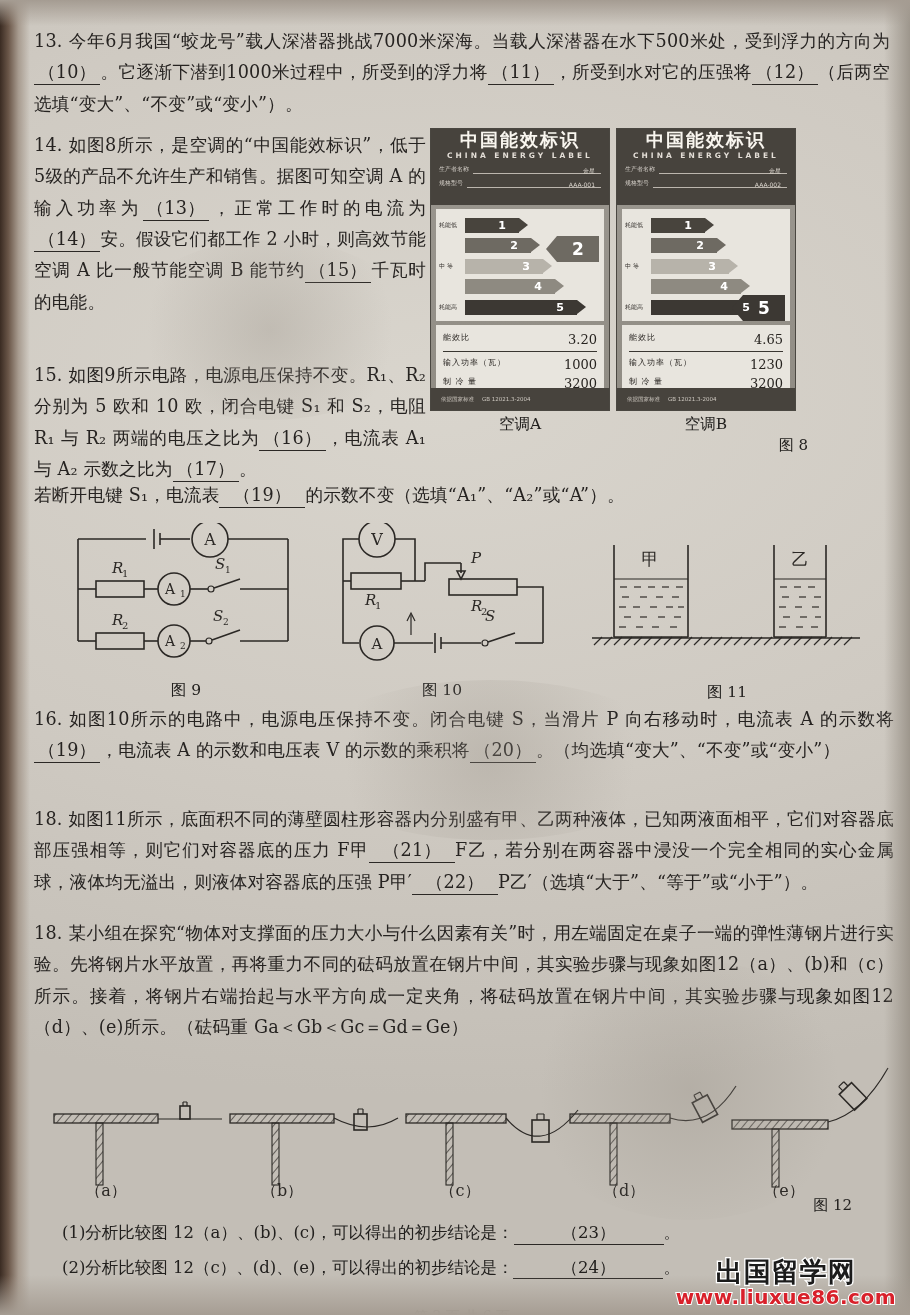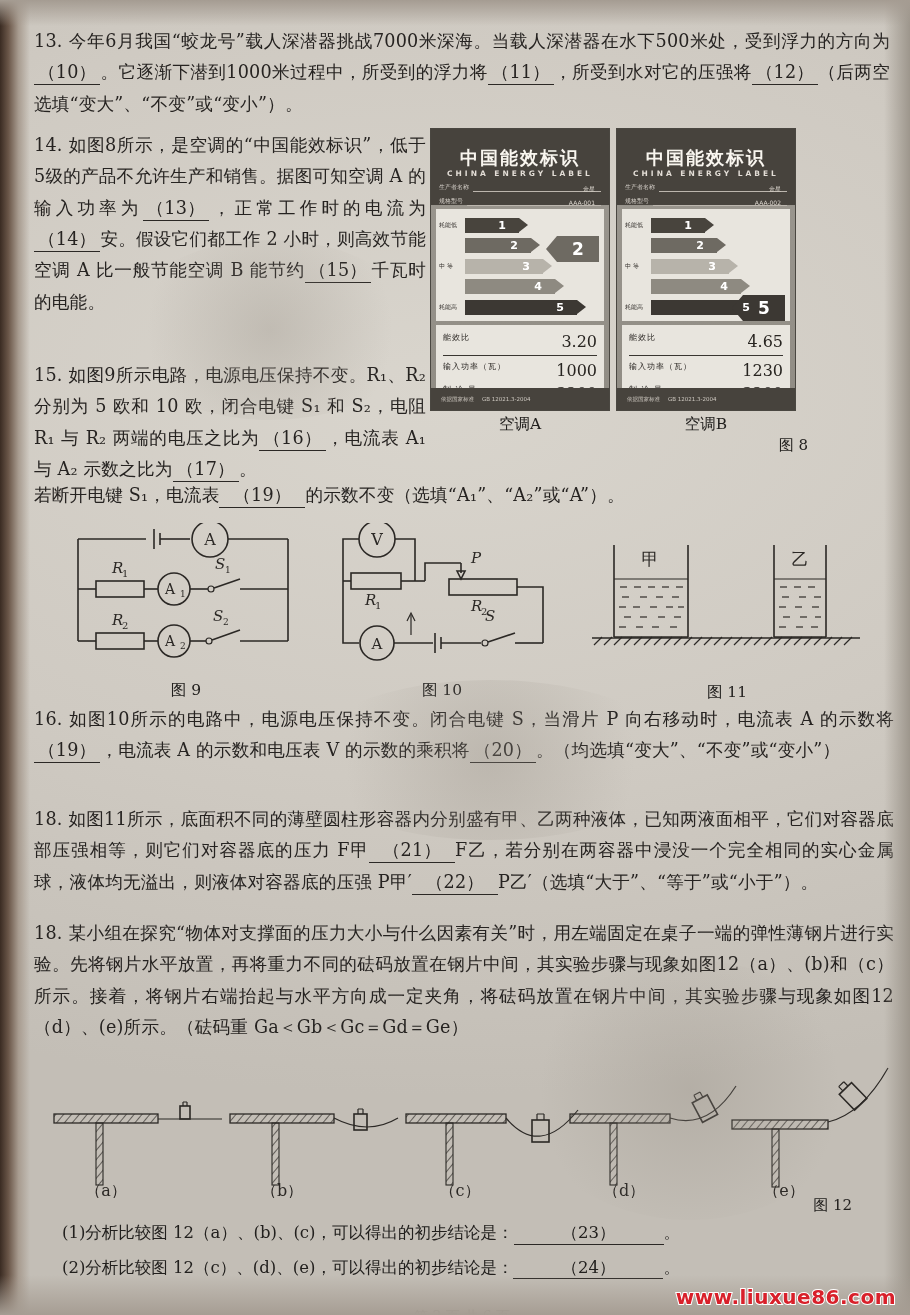--- a/index.html
+++ b/index.html
@@ -80,21 +80,21 @@
   .label-pair { display: flex; gap: 6px; }
   .elabel {
     width: 180px; height: 283px;
     background: linear-gradient(#9b978f, #8f8b84);
     border: 1px solid #4d4a45;
     position: relative;
     overflow: hidden;
     filter: contrast(1.06);
   }
   .elabel .top {
-    height: 76px; background: #4a4641; padding: 20px 8px 0 8px;
+    height: 76px; background: #4a4641; padding: 2px 8px 0 8px;
   }
   .elabel .cn-title {
     color: #f2efe9; font-size: 18px; font-weight: bold; letter-spacing: 2px;
     text-align: center; font-family: "DejaVu Sans","Liberation Sans",sans-serif;
     line-height: 1.05;
   }
   .elabel .en-title {
     color: #ded9d2; font-size: 7.5px; letter-spacing: 3px; text-align: center;
     margin-top: 1px; font-weight: bold;
   }
@@ -143,21 +143,21 @@
   .gpointer.low { top: 86px; background: #403c37; }
   .gpointer.low::before { border-right-color: #403c37; }
 
   .etable {
     background: #e2dfd9; margin: 4px 5px 0 5px; padding: 5px 7px 6px 7px;
     font-size: 8px; color: #2c2925;
   }
   .etrow { display: flex; justify-content: space-between; padding: 2px 0; }
   .etrow.ratio { border-bottom: 1px solid #3d3a35; padding-bottom: 4px; margin-bottom: 3px; }
   .etrow .k { letter-spacing: 1px; }
-  .etrow .v { font-family: "DejaVu Serif","Liberation Serif",serif; font-size: 16px; }
+  .etrow .v { font-family: "DejaVu Serif","Liberation Serif",serif; font-size: 13px; }
   .efoot {
     position: absolute; bottom: 0; left: 0; right: 0; height: 22px;
     background: #4a4641; color: #c9c4bc; font-size: 5.5px;
     display: flex; align-items: center; gap: 8px; padding-left: 10px;
   }
   .fig8cap { text-align: right; font-size: 15px; margin-top: -20px;
     font-family: "DejaVu Serif","Liberation Serif",serif; }
   .labelcaps { display: flex; gap: 6px; }
   .labelcaps > div { width: 180px; text-align: center; font-size: 15.5px;
     font-family: "DejaVu Serif","Liberation Serif",serif; }
@@ -612,20 +612,21 @@
       <div class="line">
         <span>(2)分析比较图 12（c）、(d)、(e)，可以得出的初步结论是：</span><span class="blank" style="min-width:150px;">（24）</span><span>。</span>
       </div>
     </div>
 
     <div id="footer">第 2 页  共 6 页</div>
 
   </div>
 
   <div id="watermark">
+    <div class="wm-cn">出国留学网</div>
     <div class="wm-url">www.liuxue86.com</div>
   </div>
 
   <div class="edge-left"></div>
   <div class="edge-right"></div>
   <div class="edge-top"></div>
   <div class="edge-bottom"></div>
 </div>
 
 </body></html>

